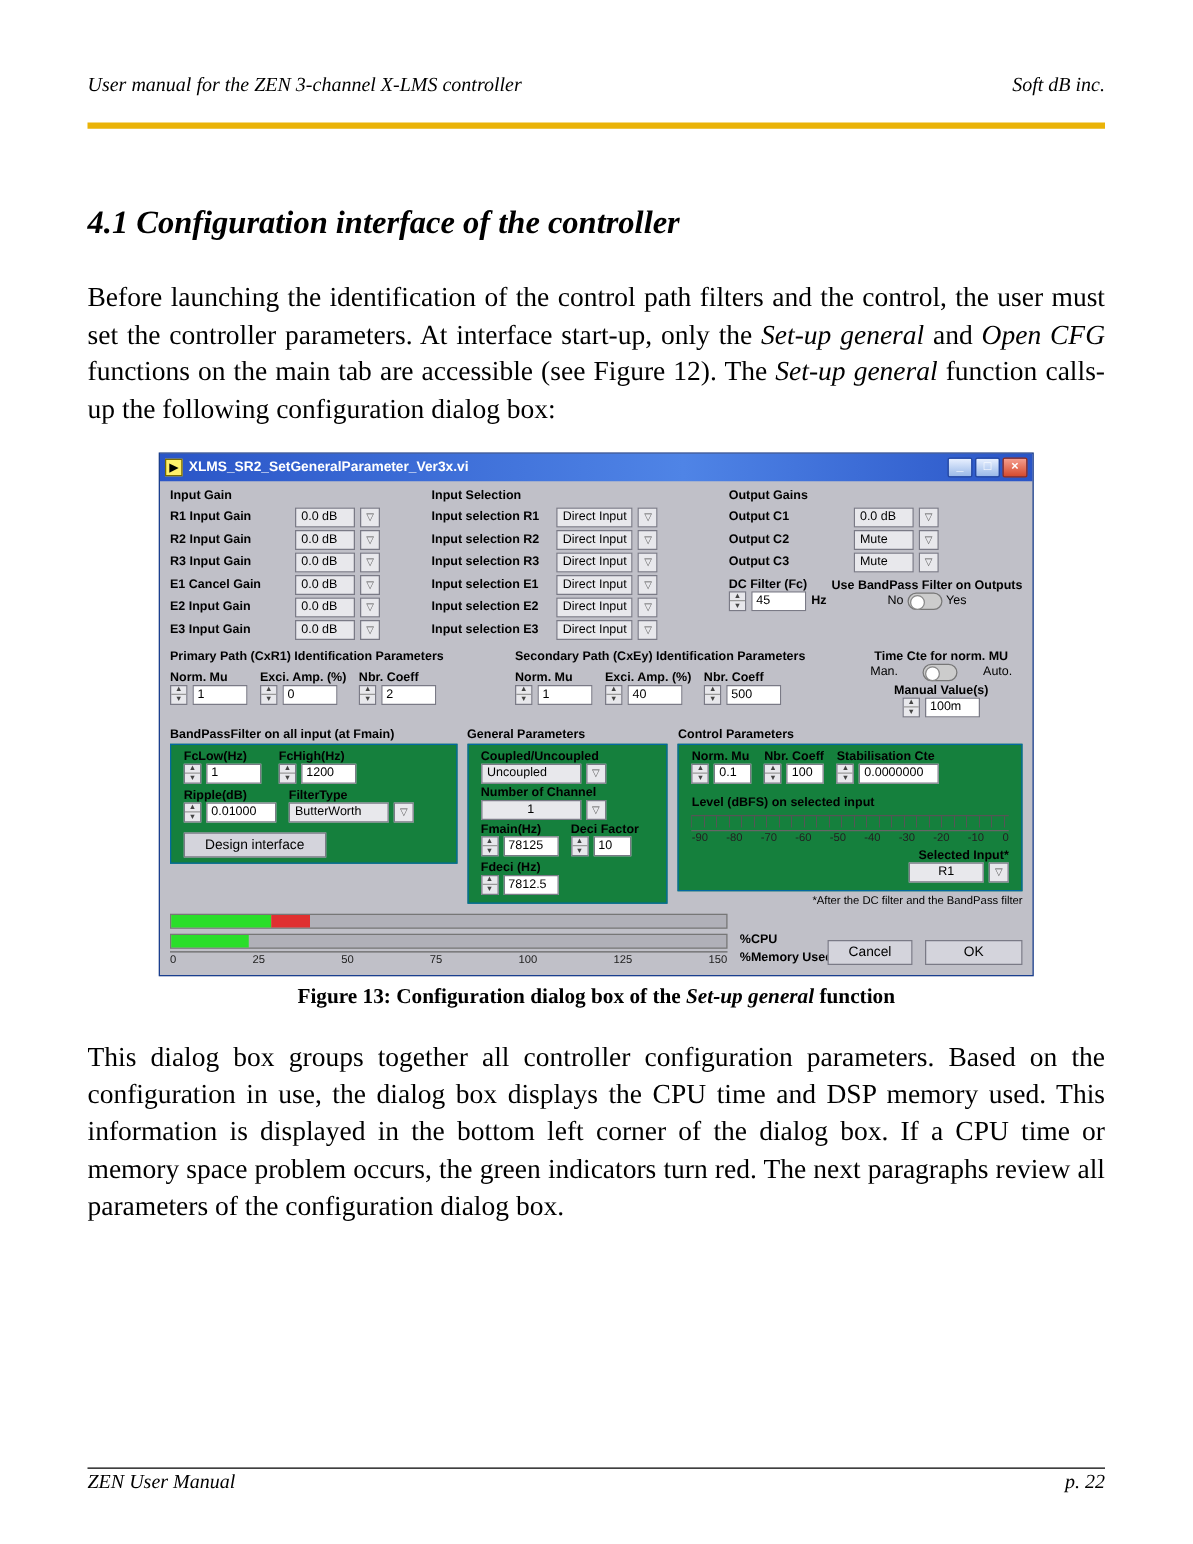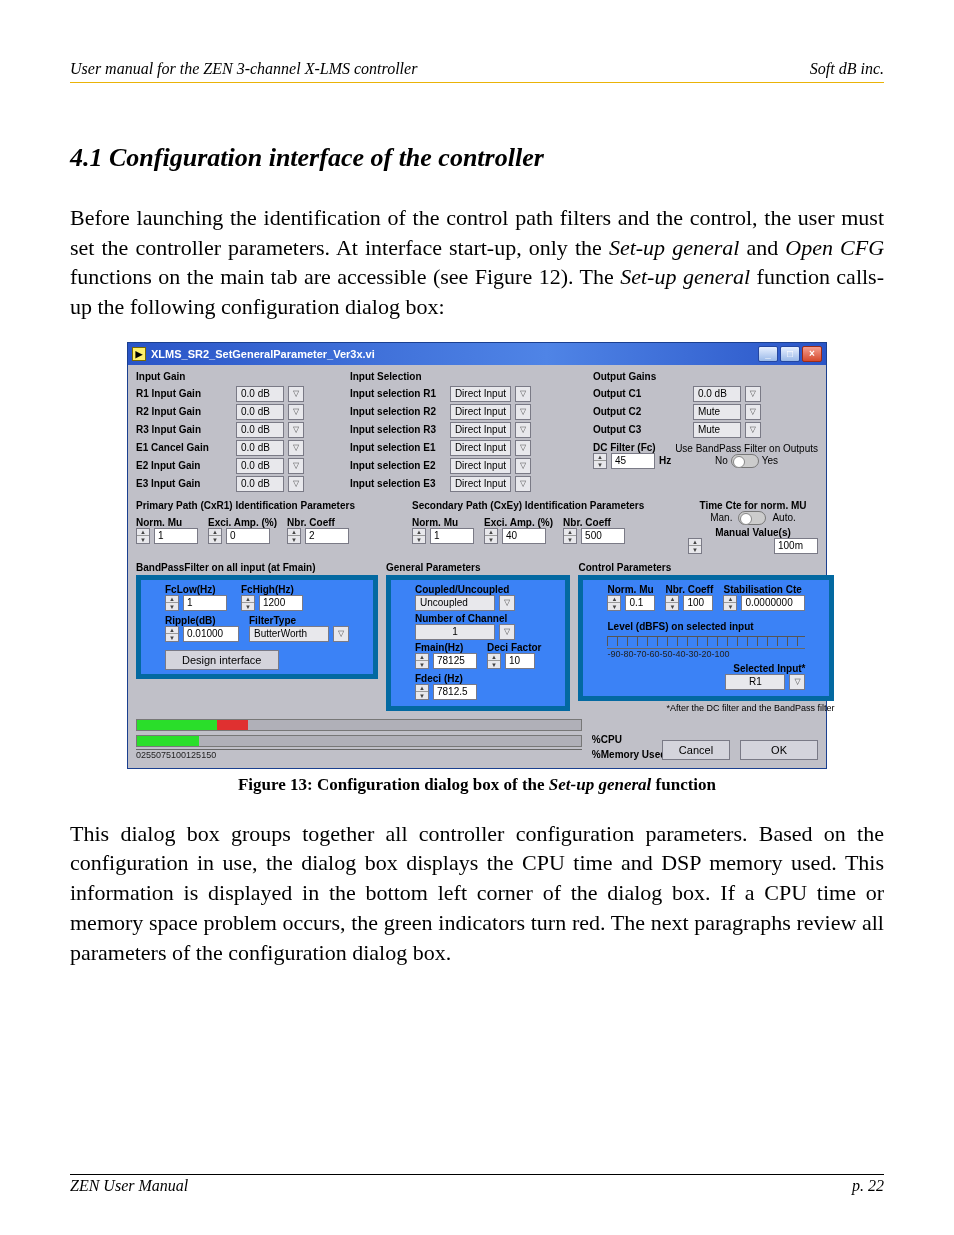--- a/index.html
+++ b/index.html
@@ -10,22 +10,22 @@
     font-family: "Times New Roman", serif;
     color: #000;
     padding: 60px 70px 40px 70px;
     position: relative;
   }
   .header-row {
     display: flex;
     justify-content: space-between;
     font-style: italic;
     font-size: 16px;
-    border-bottom: 1px solid #eab308;
-    padding-bottom: 4px;
+    border-bottom: 5px solid #eab308;
+    padding-bottom: 20px;
     margin-bottom: 60px;
   }
   .section-title {
     font-size: 26px;
     font-weight: bold;
     font-style: italic;
     margin-bottom: 30px;
   }
   .body-text {
     font-size: 22px;
@@ -112,33 +112,33 @@
     padding:0 3px;font-size:10px;display:flex;align-items:center;
   }
   .toggle {
     width:28px;height:14px;background:#ccc;border:1px solid #777;border-radius:7px;position:relative;
   }
   .toggle::after{content:"";position:absolute;top:1px;left:1px;width:10px;height:10px;background:#fff;border:1px solid #888;border-radius:50%;}
   .btn {
     background:#d4d4dc;border:1px solid #7a7a86;padding:3px 16px;font-size:11px;font-weight:normal;
   }
   .meter-scale {
-    display:flex;justify-content:flex-start;font-size:9px;color:#222;
+    display:flex;justify-content:space-between;font-size:9px;color:#222;
     border-top:1px solid #666;margin-top:2px;
   }
   .meter-scale span{position:relative;}
   .bar-track { height:12px;background:#b0b0b8;border:1px solid #777;position:relative;}
   .bar-green { position:absolute;left:0;top:0;bottom:0;width:18%;background:#2ade2a;}
   .bar-red { position:absolute;left:18%;top:0;bottom:0;width:7%;background:#e03030;}
   .top-grid { display:flex; gap:10px; }
   .col { flex:1; border:1px solid #8a8a94; padding:4px 6px; background:#c8c8d0;}
   .col.noborder{border:none;background:transparent;padding:0;}
   .mid-grid { display:flex; gap:8px; margin-top:6px; }
   .mid-col { flex:1; }
-  .small-group { border:5px solid #0369a1;padding:4px 24px;background:#3b82f6;}
+  .small-group { border:1px solid #0369a1;padding:4px 10px;background:#15803d;}
   .ticks {
     height:10px;border-top:1px solid #555;margin-top:4px;
     background:repeating-linear-gradient(to right,#555 0 1px,transparent 1px 10px);
   }
 </style>
 </head>
 <body>
 
 <div class="header-row">
   <span>User manual for the ZEN 3-channel X-LMS controller</span>
@@ -265,21 +265,21 @@
             <div class="row">
               <div class="spinner">
                   <div>▲</div>
                   <div>▼</div>
                 </div>
               <div class="input-box">45</div>
               <span class="lbl">Hz</span>
             </div>
           </div>
           <div style="flex:1;text-align:center">
-            <div class="lbl" style="font-weight:normal">Use BandPass Filter on Outputs</div>
+            <div class="lbl" style="font-weight:bold">Use BandPass Filter on Outputs</div>
             <div class="row" style="justify-content:center;gap:3px">
               <span>No</span>
               <div class="toggle"></div>
               <span>Yes</span>
             </div>
           </div>
         </div>
       </div>
     </div>
 
@@ -349,27 +349,27 @@
                   <div>▲</div>
                   <div>▼</div>
                 </div>
                 <div class="input-box">500</div>
               </div>
           </div>
         </div>
       </div>
       <div style="width:130px;text-align:center">
         <div class="lbl">Time Cte for norm. MU</div>
-        <div class="row" style="justify-content:center;gap:6px">
+        <div class="row" style="justify-content:center;gap:20px">
           <span>Man.</span>
           <div class="toggle"></div>
           <span>Auto.</span>
         </div>
         <div class="lbl">Manual Value(s)</div>
-        <div class="row" style="justify-content:space-between">
+        <div class="row" style="justify-content:center">
           <div class="spinner">
               <div>▲</div>
               <div>▼</div>
             </div>
           <div class="input-box">100m</div>
         </div>
       </div>
     </div>
 
     <div class="mid-grid">

